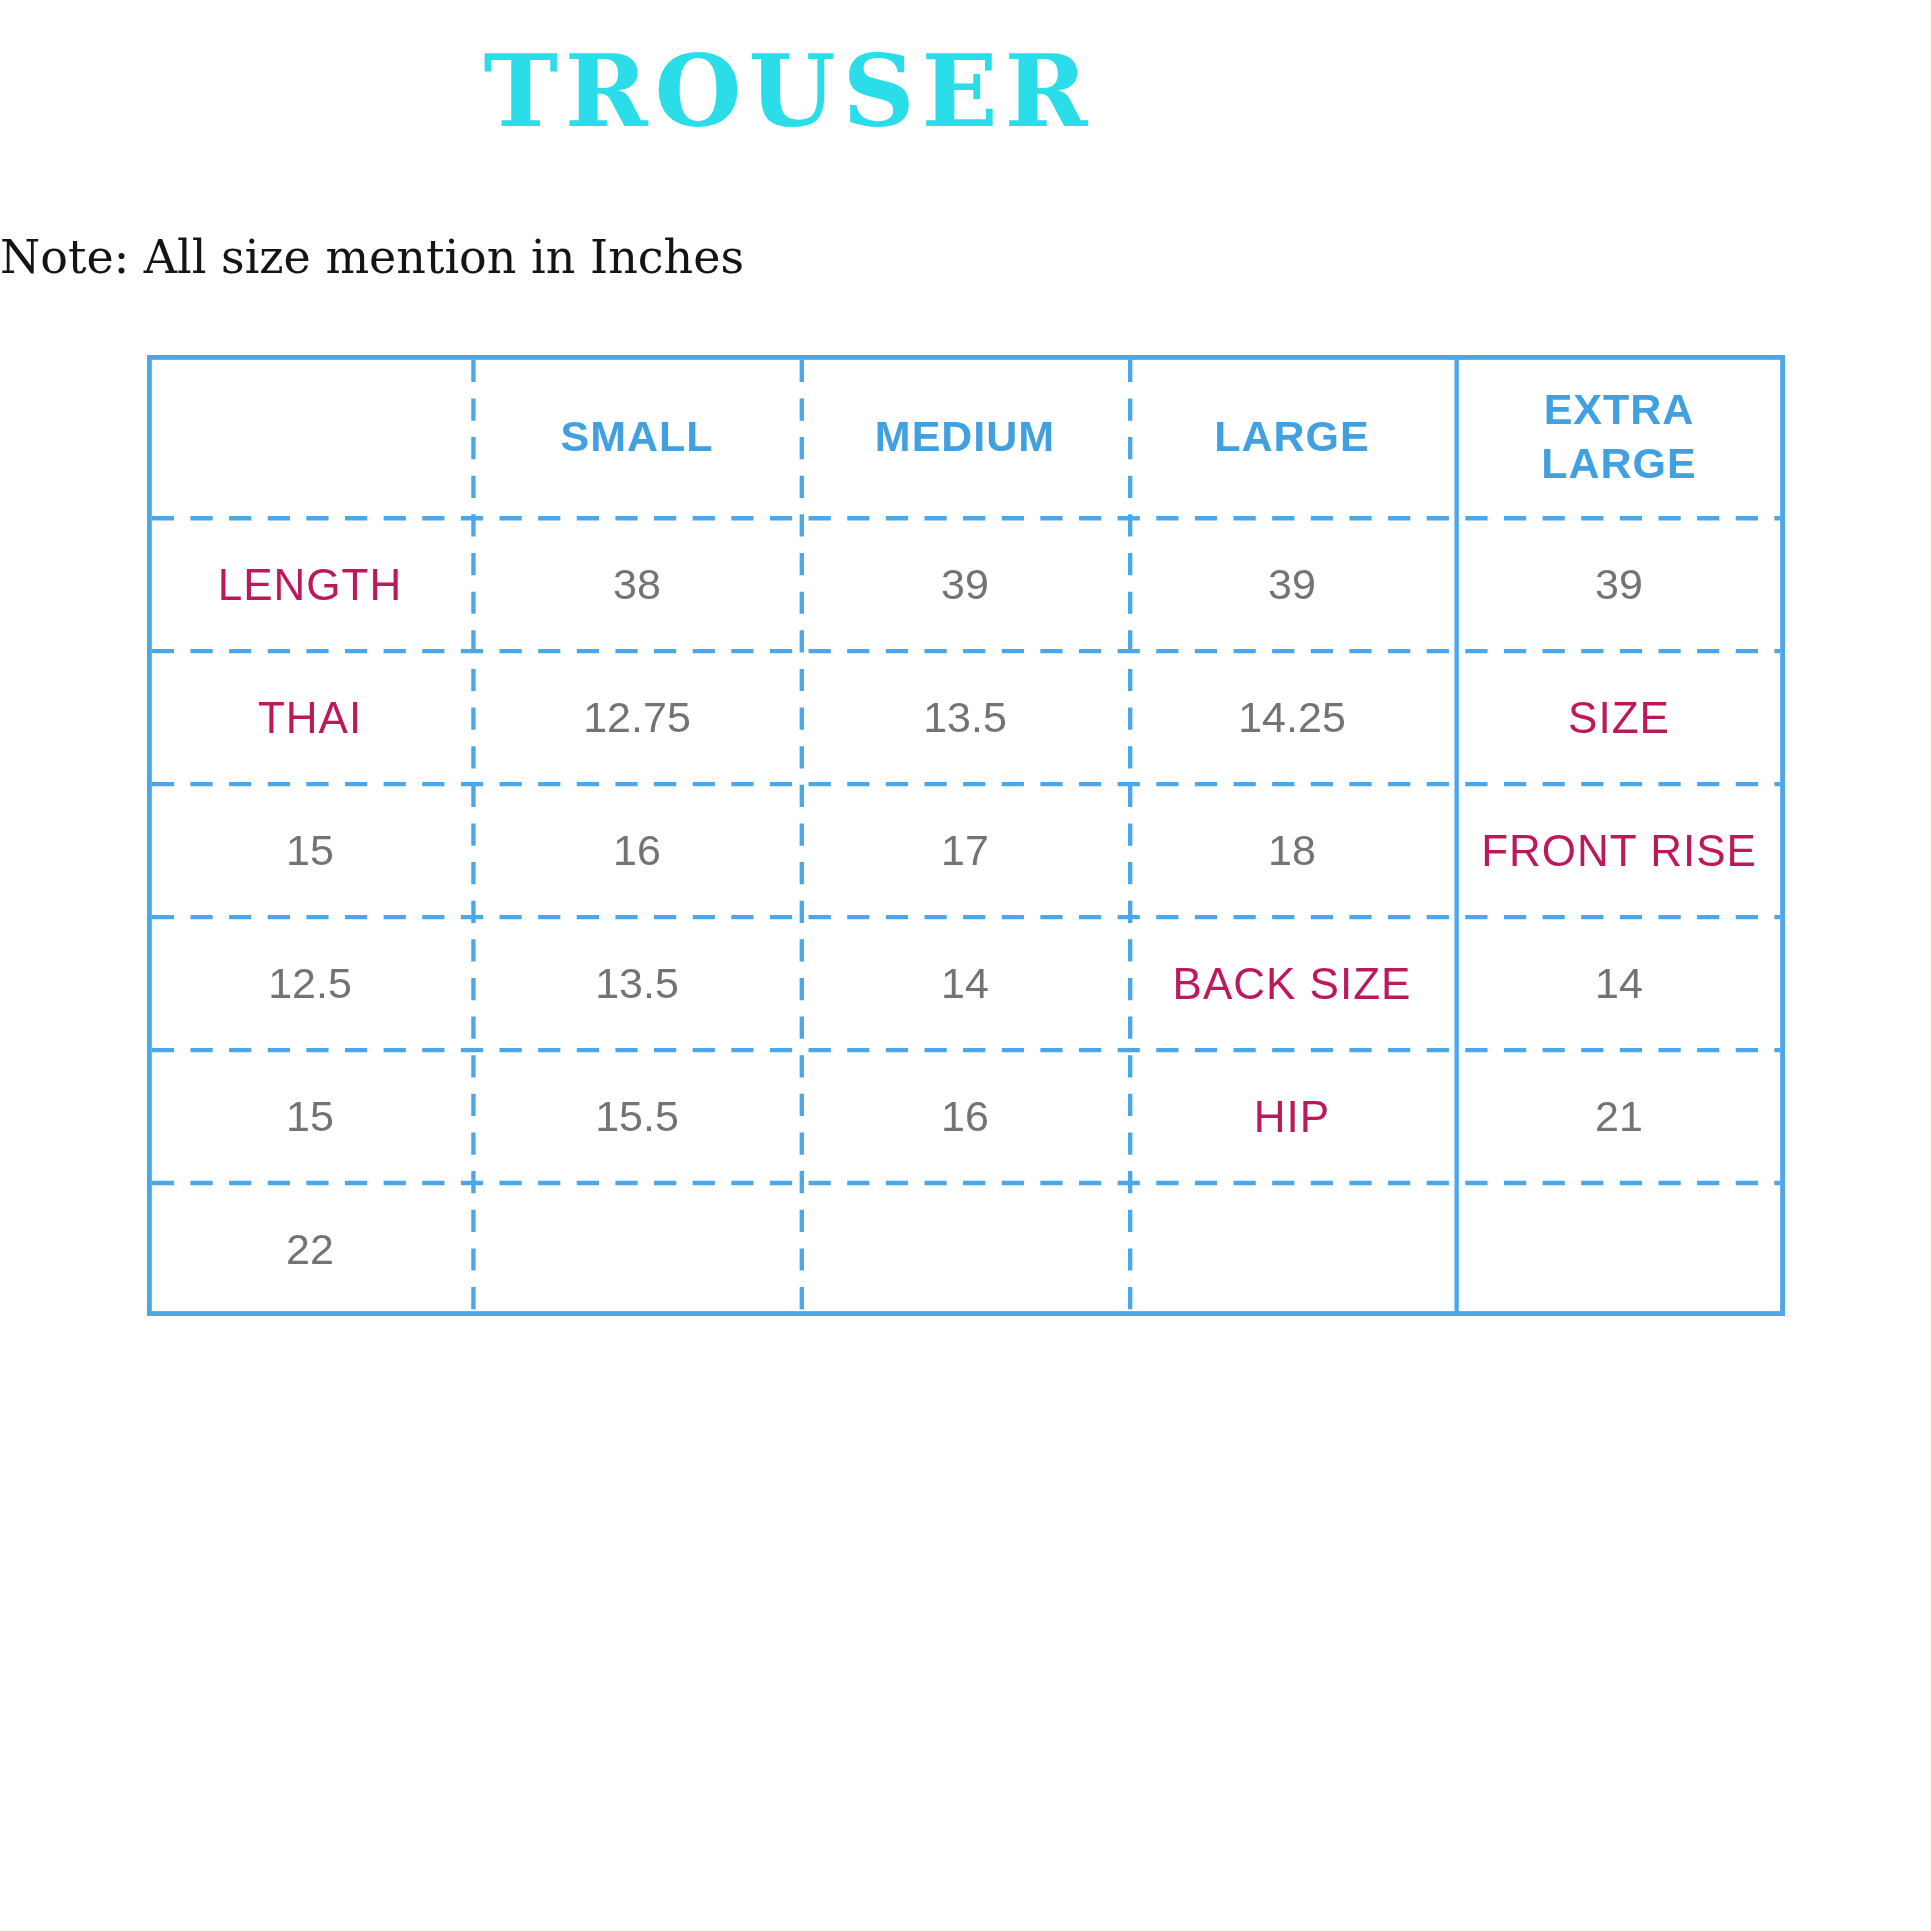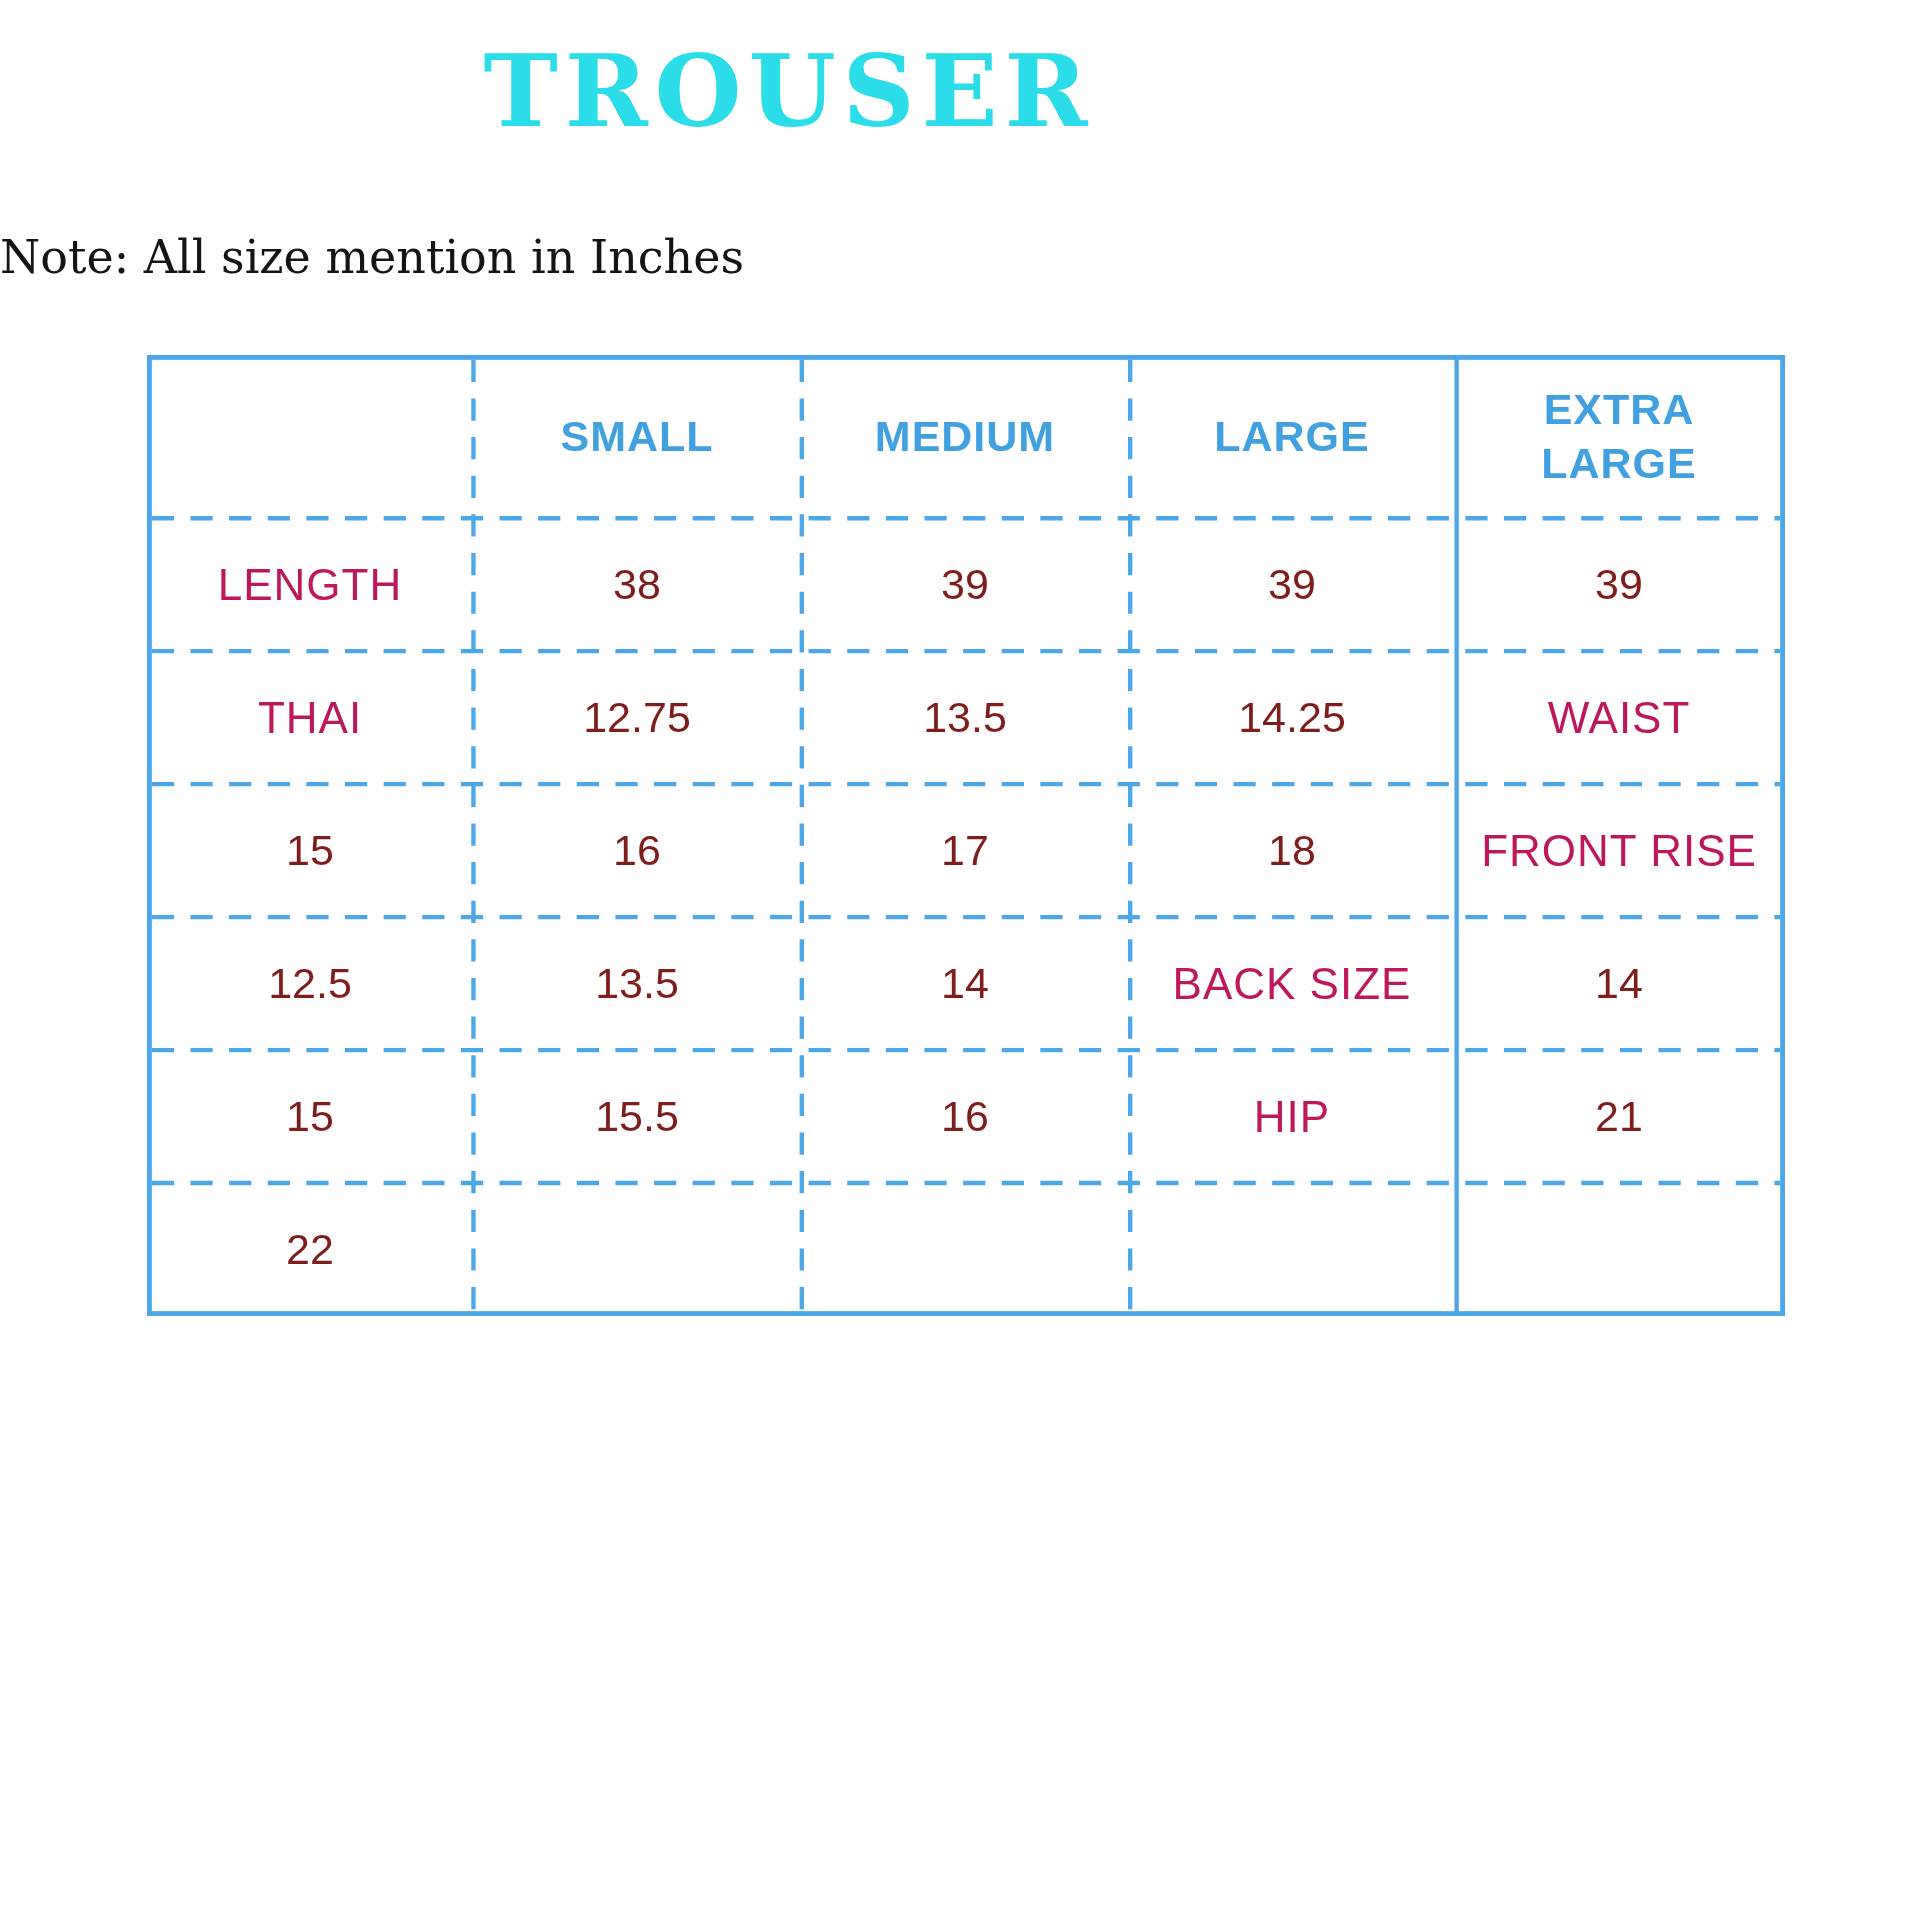--- a/index.html
+++ b/index.html
@@ -60,21 +60,21 @@
     display:inline-block;
     max-width:222px;
     line-height:1.25;
   }
   .lcell{
     color:#be185d;
     font-size:44px;
     letter-spacing:1px;
   }
   .vcell{
-    color:#7f1d1d;
+    color:#737373;
     font-size:43px;
   }
 </style>
 </head>
 <body>
 
 <div class="page">
 
   <div class="title">TROUSER</div>
 
@@ -114,21 +114,21 @@
       <div class="cell vcell">38</div>
       <div class="cell vcell">39</div>
       <div class="cell vcell">39</div>
       <div class="cell vcell">39</div>
 
       <div class="cell lcell">THAI</div>
       <div class="cell vcell">12.75</div>
       <div class="cell vcell">13.5</div>
       <div class="cell vcell">14.25</div>
 
-      <div class="cell lcell">WAIST</div>
+      <div class="cell lcell">SIZE</div>
       <div class="cell vcell">15</div>
       <div class="cell vcell">16</div>
       <div class="cell vcell">17</div>
       <div class="cell vcell">18</div>
 
       <div class="cell lcell">FRONT RISE</div>
       <div class="cell vcell">12.5</div>
       <div class="cell vcell">13.5</div>
       <div class="cell vcell">14</div>
 

